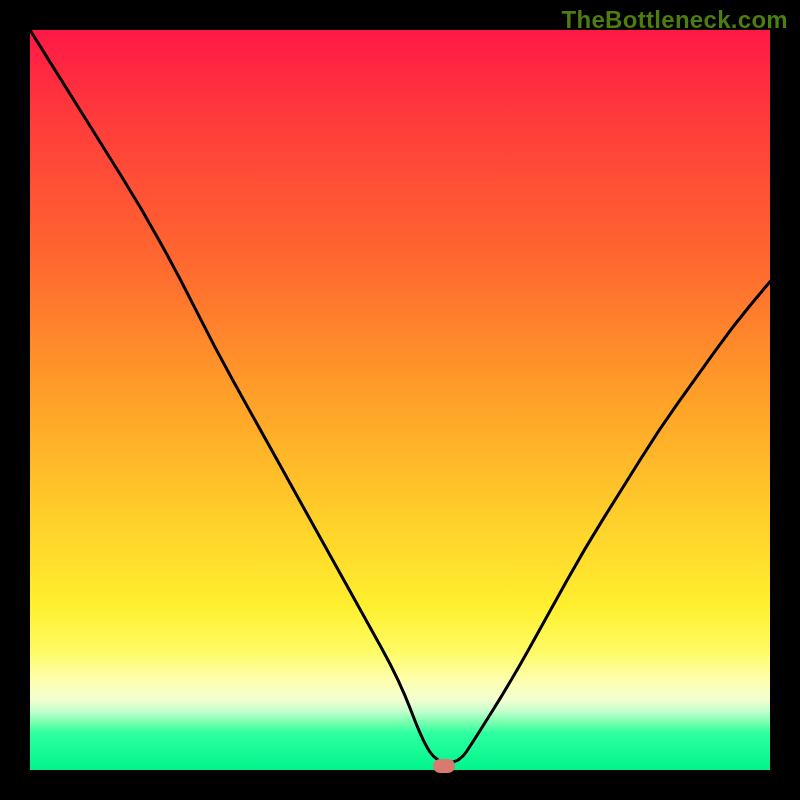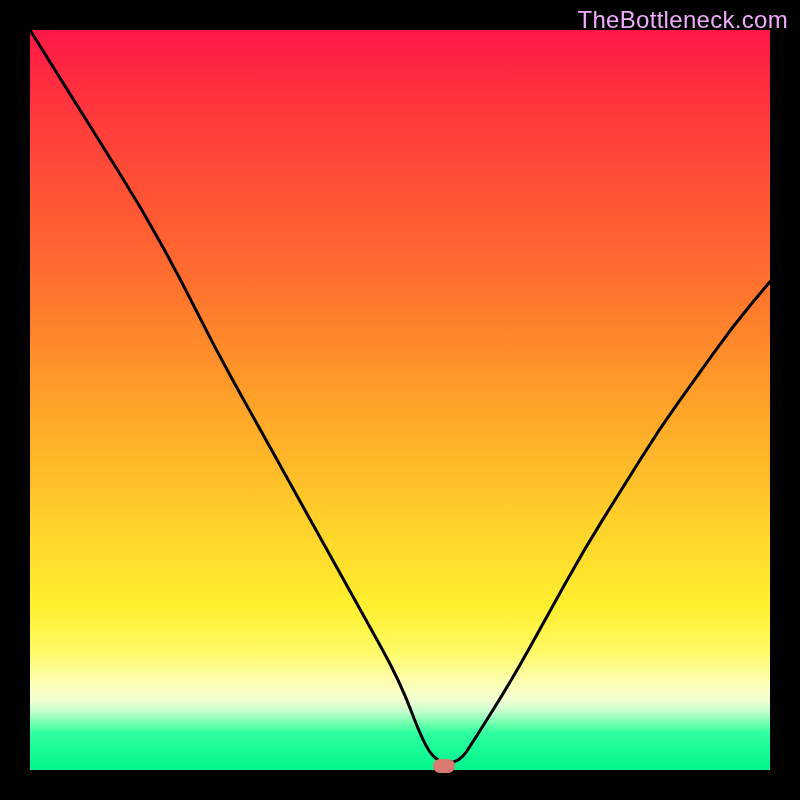--- a/index.html
+++ b/index.html
@@ -14,23 +14,23 @@
   .frame {
     position: relative;
     width: 800px;
     height: 800px;
     background: #000;
   }
   .watermark {
     position: absolute;
     top: 6px;
     right: 12px;
-    color: #f0abfc;
+    color: #4d7c0f;
     font-size: 24px;
-    font-weight: 400;
+    font-weight: 700;
     letter-spacing: 0.3px;
     z-index: 5;
     user-select: none;
   }
   .plot-area {
     position: absolute;
     left: 30px;
     top: 30px;
     width: 740px;
     height: 740px;

